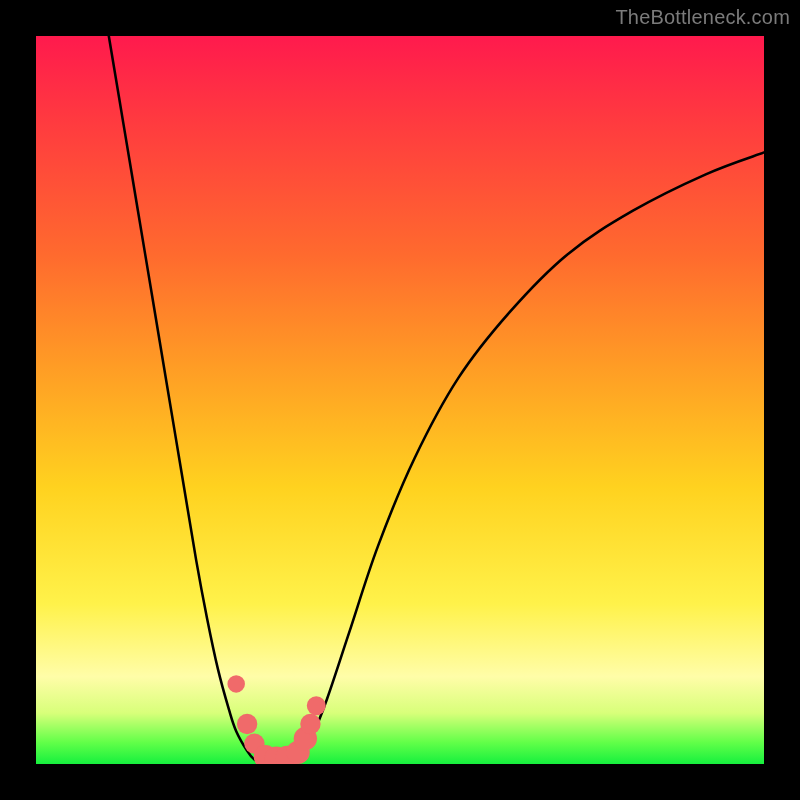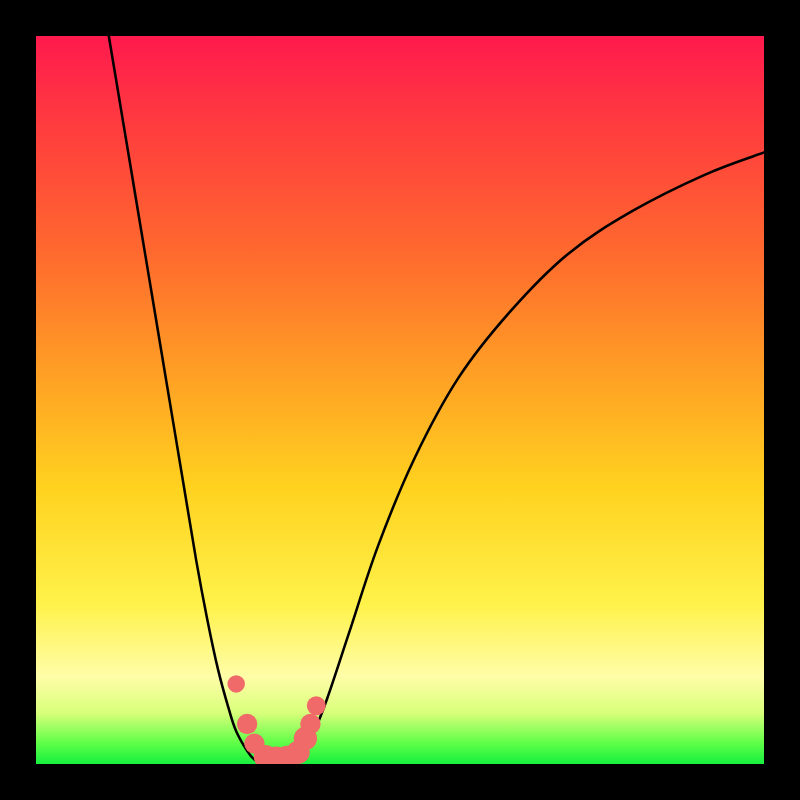--- a/index.html
+++ b/index.html
@@ -81,13 +81,14 @@
           <circle cx="33.00" cy="99.20" r="1.60" fill="#f06a6a"></circle>
           <circle cx="34.50" cy="99.10" r="1.60" fill="#f06a6a"></circle>
           <circle cx="36.00" cy="98.40" r="1.60" fill="#f06a6a"></circle>
           <circle cx="37.00" cy="96.50" r="1.60" fill="#f06a6a"></circle>
           <circle cx="37.70" cy="94.50" r="1.40" fill="#f06a6a"></circle>
           <circle cx="38.50" cy="92.00" r="1.30" fill="#f06a6a"></circle>
         </g>
     </svg>
   </div>
 
+  <div class="watermark">TheBottleneck.com</div>
 </div>
 
 </body></html>

